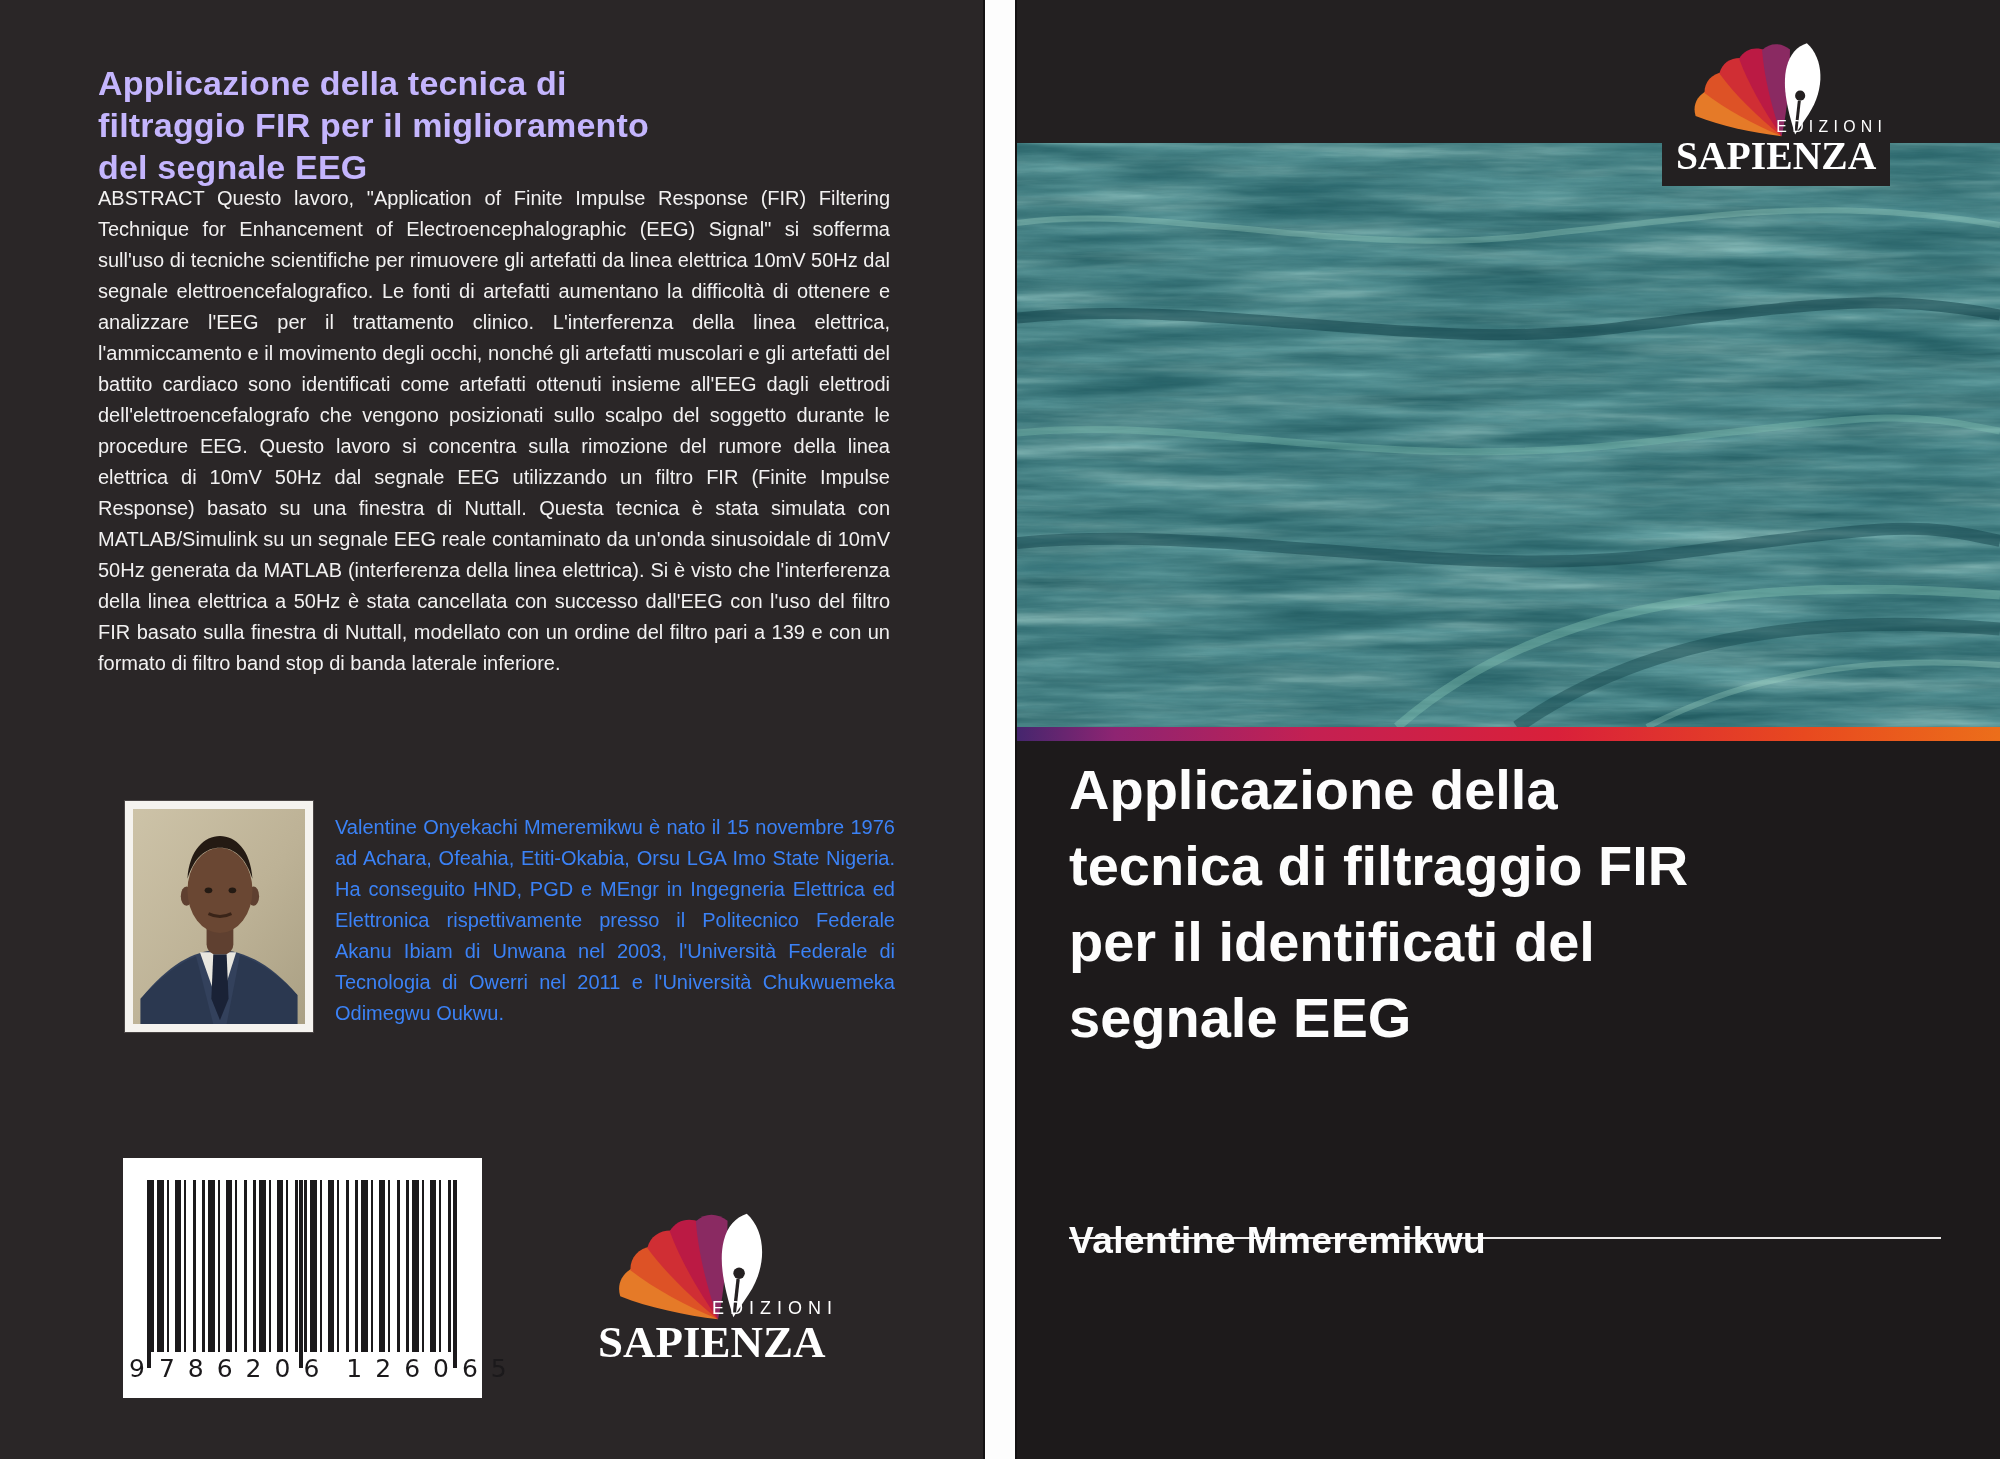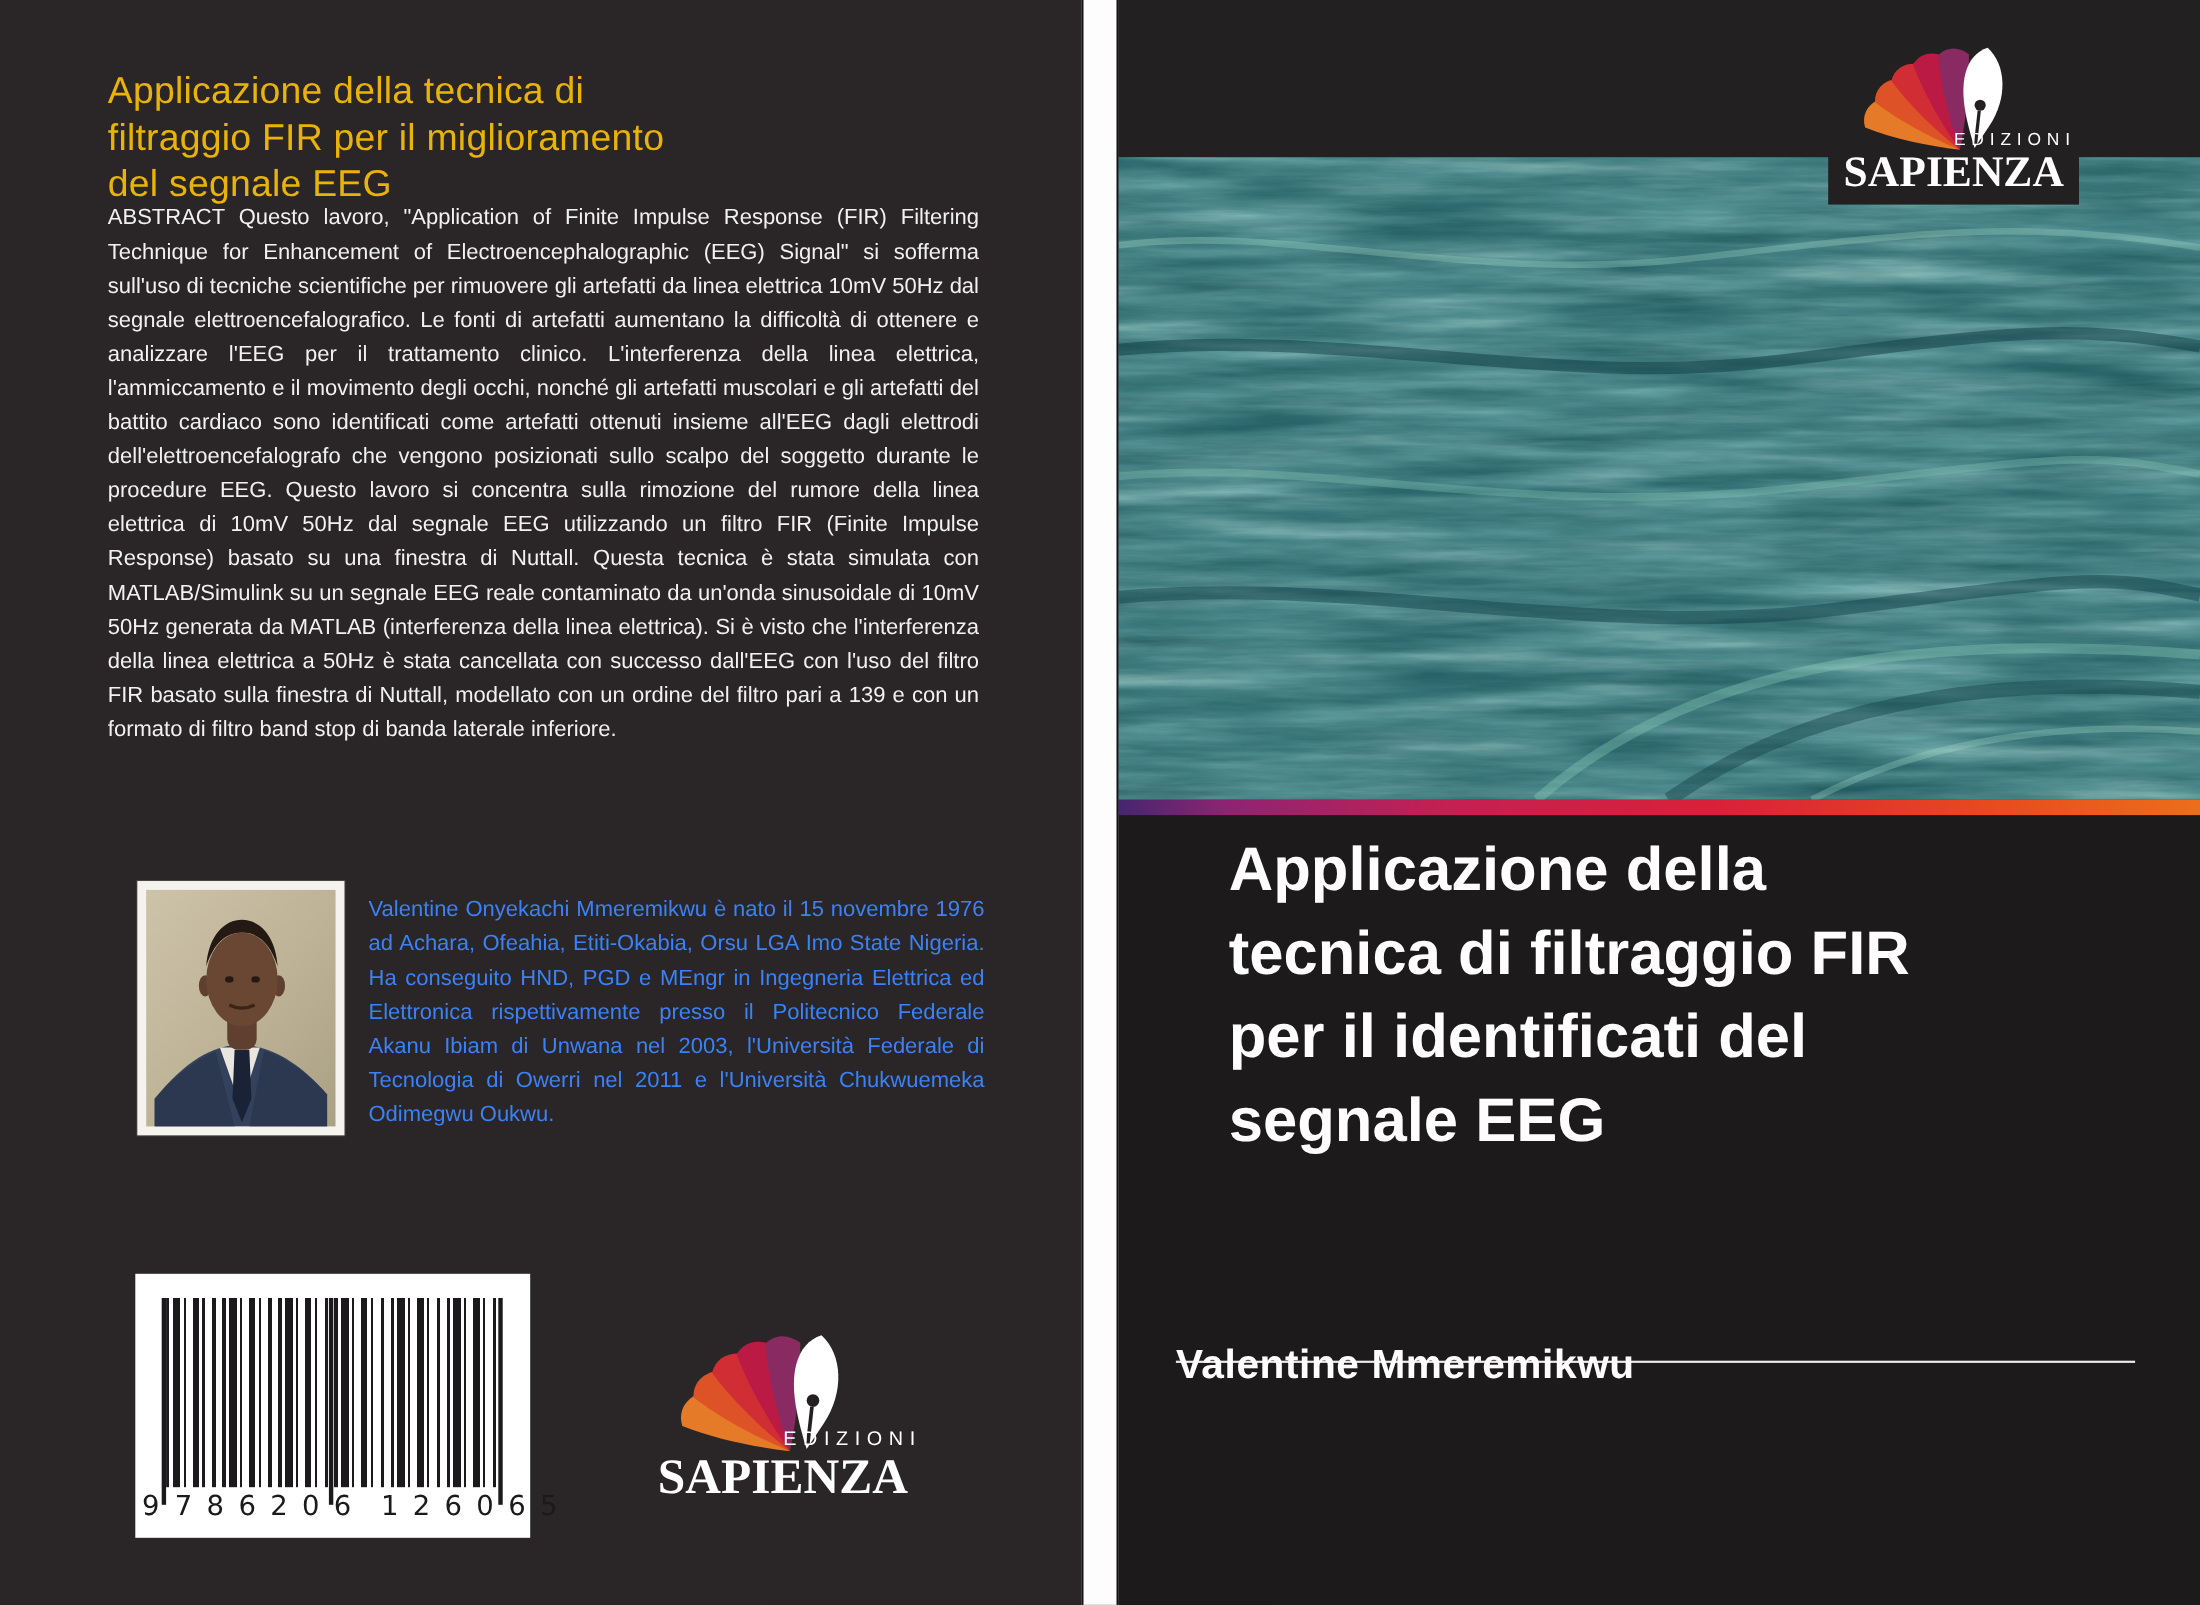--- a/index.html
+++ b/index.html
@@ -4,21 +4,21 @@
 <style>
   html,body{margin:0;padding:0;background:#111;}
   *{box-sizing:border-box;}
   #cover{
     position:relative;width:2000px;height:1459px;overflow:hidden;
     font-family:"Liberation Sans",sans-serif;color:#fff;
   }
   
   .back{position:absolute;left:0;top:0;width:983px;height:1459px;background:#2a2627;}
   .back-title{position:absolute;left:98px;top:62px;width:800px;
-    font-size:34px;font-weight:normal;line-height:42px;letter-spacing:.2px;color:#eab308;}
+    font-size:34px;font-weight:bold;line-height:42px;letter-spacing:.2px;color:#c4b5fd;}
   .abstract{position:absolute;left:98px;top:183px;width:792px;
     font-size:20px;line-height:31px;text-align:justify;color:#f2f1f1;}
   .photo{position:absolute;left:125px;top:801px;width:188px;height:231px;
     background:#c8bfa4;border:8px solid #f5f3ef;box-shadow:0 0 0 1px #4a4545;}
   .photo svg{display:block;width:100%;height:100%;}
   .bio{position:absolute;left:335px;top:812px;width:560px;
     font-size:20px;line-height:31px;text-align:justify;color:#3b82f6;}
   
   .barcode{position:absolute;left:123px;top:1158px;width:359px;height:240px;background:#fff;}
   .bars{position:absolute;left:28px;top:22px;width:303px;height:172px;
@@ -35,21 +35,21 @@
   .spine{position:absolute;left:983px;top:0;width:34px;height:1459px;background:#fdfdfd;
     border-left:2px solid #141213;border-right:2px solid #141213;}
   
   .front{position:absolute;left:1017px;top:0;width:983px;height:1459px;background:#1d1a1b;}
   .front-topband{position:absolute;left:0;top:0;width:983px;height:143px;background:#232021;}
   .texture{position:absolute;left:0;top:143px;width:983px;height:584px;background:#1c565c;}
   .texture svg{display:block;width:100%;height:100%;}
   .stripe{position:absolute;left:0;top:727px;width:983px;height:14px;
     background:linear-gradient(90deg,#45266e 0%,#8e2472 10%,#c42052 30%,#d9203a 55%,#e8491f 80%,#ec6e1a 100%);}
   .front-title{position:absolute;left:52px;top:752px;width:880px;
-    font-size:56px;font-weight:bold;line-height:76px;color:#fdfdfd;margin-left:48px;}
+    font-size:56px;font-weight:bold;line-height:76px;color:#fdfdfd;}
   .rule{position:absolute;left:52px;top:1237px;width:872px;height:2px;background:#eceaea;}
   .front-author{position:absolute;left:52px;top:1220px;font-size:37px;font-weight:bold;color:#fdfdfd;letter-spacing:.5px;}
   
   .logo{position:absolute;width:240px;height:160px;}
   .logo svg.mark{position:absolute;left:0;top:0;width:240px;height:115px;}
   .logo .edizioni{position:absolute;right:0px;top:88px;font-size:18px;letter-spacing:6px;color:#fff;}
   .logo .sapienza{position:absolute;left:0;top:106px;width:240px;
     font-family:"Liberation Serif",serif;font-weight:bold;font-size:45px;letter-spacing:0px;color:#fff;}
   .logo-back{left:598px;top:1210px;}
   .front-logo-box{position:absolute;left:645px;top:0;width:228px;height:186px;background:#232021;}

